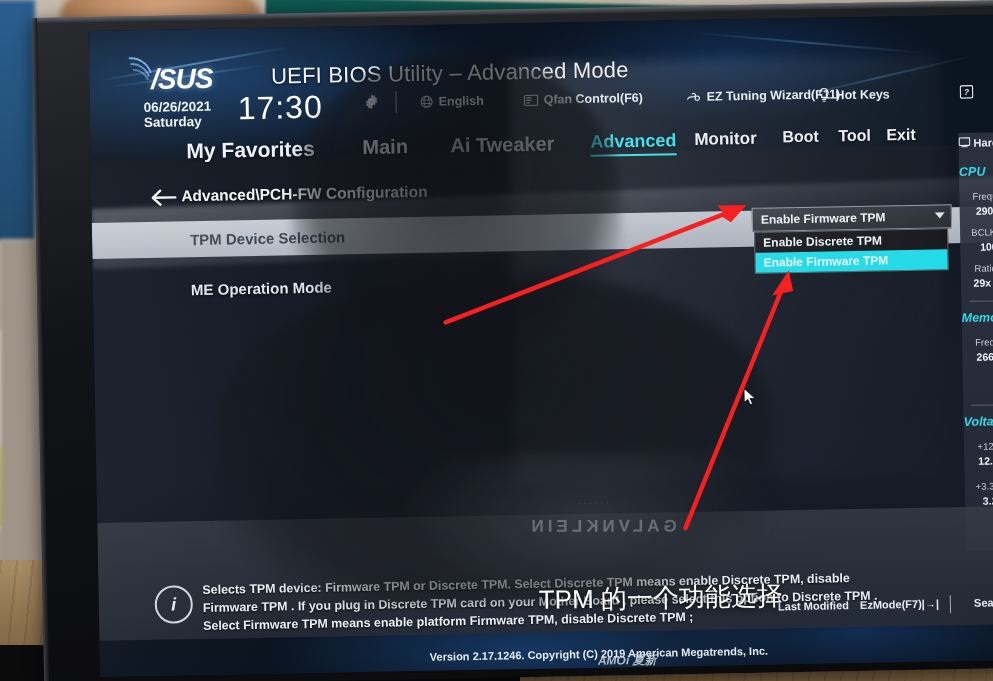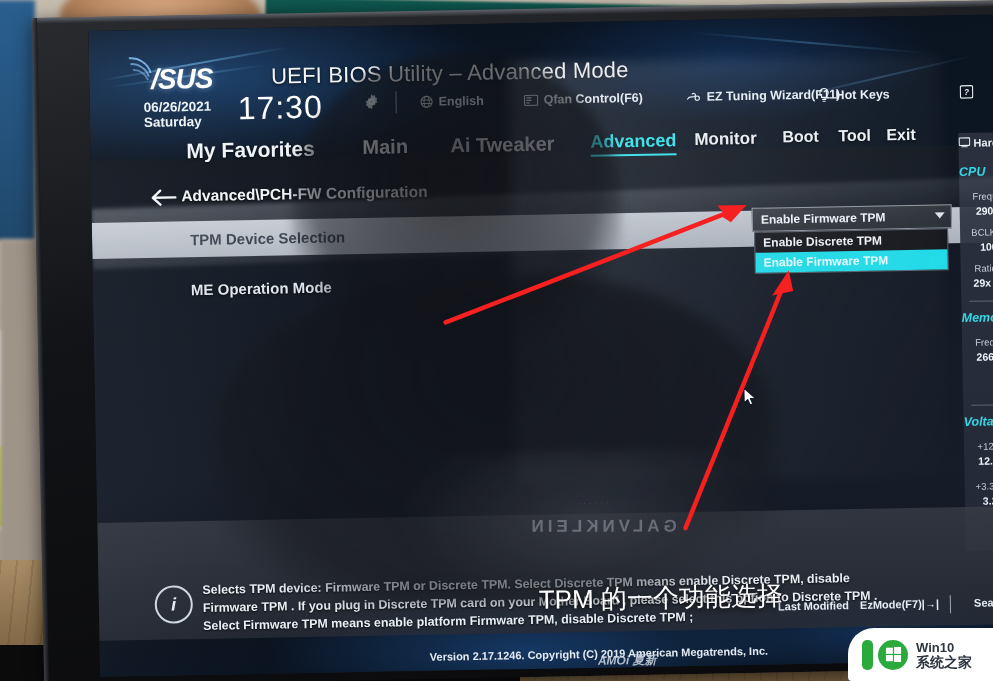--- a/index.html
+++ b/index.html
@@ -374,28 +374,13 @@
         <g>
           <line x1="588" y1="508" x2="690" y2="268" stroke="#f5201f" stroke-width="4.5" stroke-linecap="round"></line>
           <path d="M696 252 679 277 700 273 z" fill="#f5201f"></path>
         </g>
       </svg>
 
       <div class="caption">TPM 的一个功能选择</div>
     </div>
   </div>
 
-  <div class="wm">
-    <div class="wm-bar"></div>
-    <div class="wm-circ">
-      <svg width="17" height="17" viewBox="0 0 18 18">
-          <rect x="1" y="1.8" width="7.4" height="6.5" fill="#fff"></rect>
-          <rect x="9.6" y="1" width="7.4" height="7.3" fill="#fff"></rect>
-          <rect x="1" y="9.6" width="7.4" height="6.5" fill="#fff"></rect>
-          <rect x="9.6" y="9.6" width="7.4" height="7.3" fill="#fff"></rect>
-        </svg>
-    </div>
-    <div class="wm-txt">
-      <div class="wm-t1">Win10</div>
-      <div class="wm-t2">系统之家</div>
-    </div>
-  </div>
 </div>
 
 </body></html>

